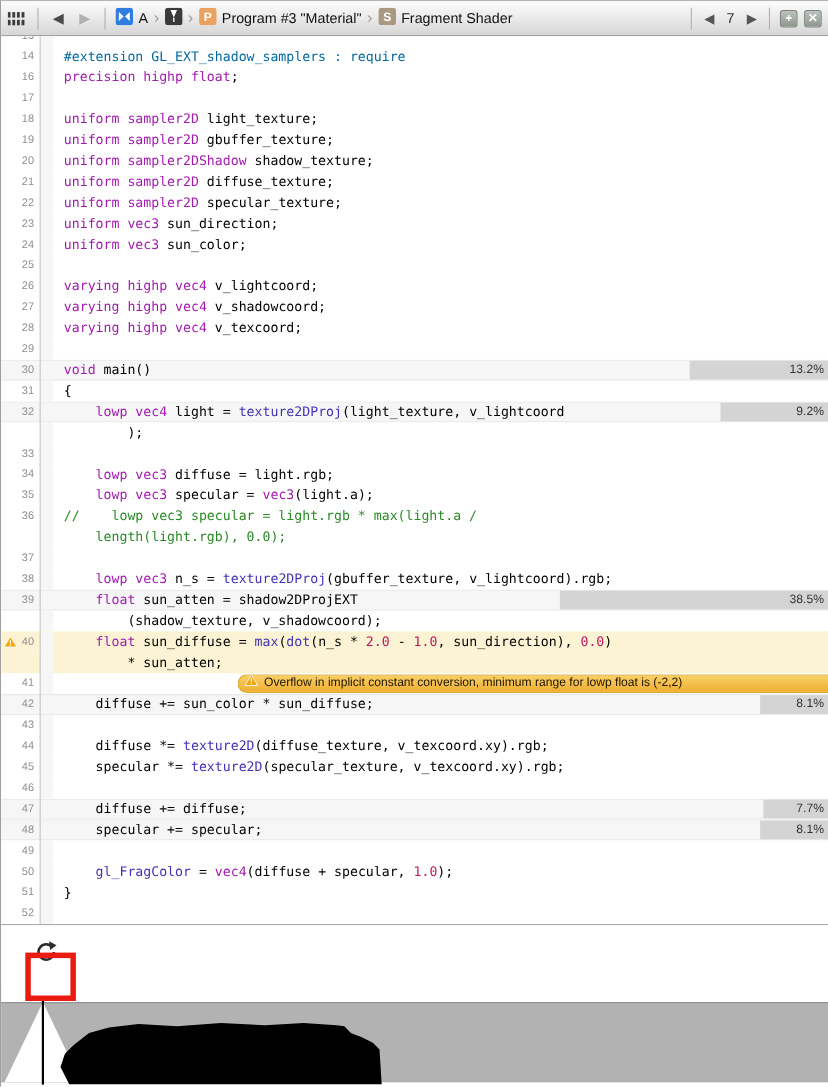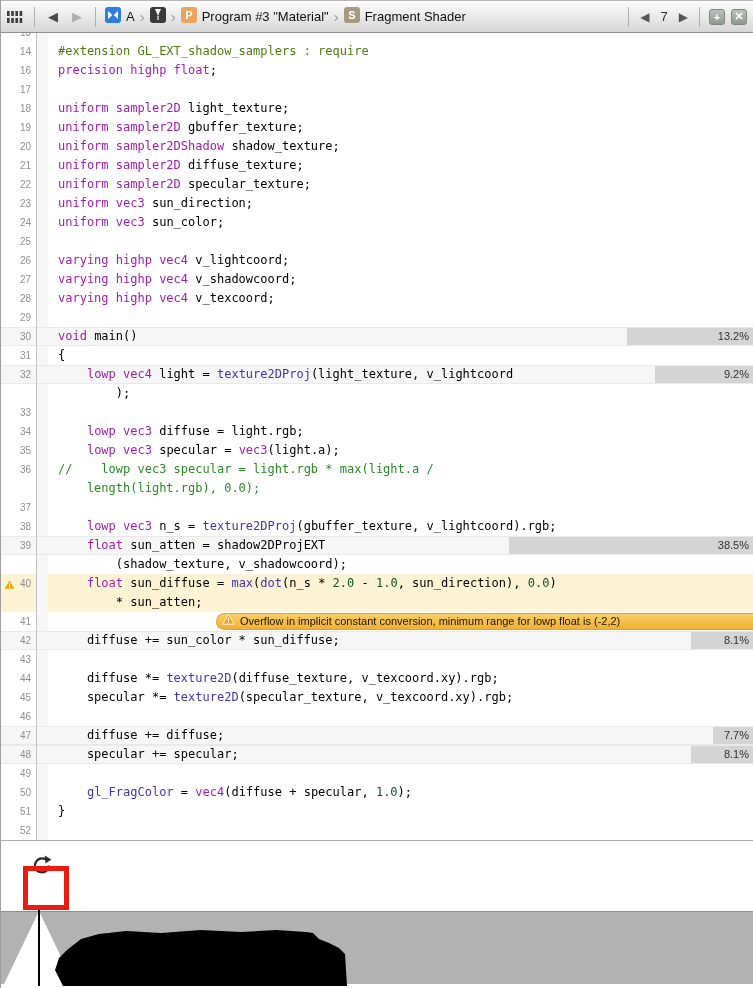--- a/index.html
+++ b/index.html
@@ -30,22 +30,22 @@
   .row.clip{height:9px;overflow:hidden;}
   .row.clip .ln{margin-top:-10px;display:block;text-align:right;}
   .gutter{width:36px;flex:none;text-align:right;padding-right:5px;box-sizing:border-box;
           color:#8f8f8f;font-family:"Liberation Sans",sans-serif;font-size:10px;position:relative;
           border-right:1px solid #c3c3c3;}
   .ribbon{width:11px;flex:none;background:#f6f6f6;}
   .code{flex:1;position:relative;white-space:pre;padding-left:10px;color:#000;min-width:0;}
   .warn-row{background:#fbf3d3;}
   .measured{background:#f6f6f6;box-shadow:inset 0 1px 0 #e9e9e9, inset 0 -1px 0 #e9e9e9;}
   .measured .ribbon{background:transparent;}
-  .tk-pl{color:#000;} .tk-kw{color:#a21caf;} .tk-pp{color:#4d7c0f;}
-  .tk-cm{color:#2b8a28;} .tk-fn{color:#4333b6;} .tk-num{color:#14532d;}
+  .tk-pl{color:#000;} .tk-kw{color:#a21caf;} .tk-pp{color:#0369a1;}
+  .tk-cm{color:#2b8a28;} .tk-fn{color:#4333b6;} .tk-num{color:#be185d;}
   .badge{position:absolute;right:0;top:1px;bottom:1px;background:#d4d4d4;
          font-family:"Liberation Sans",sans-serif;font-size:11px;color:#333;
          display:flex;align-items:center;justify-content:flex-end;padding-right:4px;box-sizing:border-box;}
   .gutter-warn{position:absolute;left:2px;top:3px;}
   .banner{margin-left:158px;margin-top:1px;height:17px;display:flex;align-items:center;gap:5px;
           background:linear-gradient(#f8d068,#efae33);border:1px solid #dda529;border-right:none;
           border-radius:9px 0 0 9px;box-sizing:border-box;padding-left:5px;
           font-family:"Liberation Sans",sans-serif;font-size:11px;color:#201600;white-space:nowrap;overflow:hidden;}
 
   
@@ -322,21 +322,21 @@
           <div class="code"><span class="tk-pl">    specular *= </span><span class="tk-fn">texture2D</span><span class="tk-pl">(specular_texture, v_texcoord.xy).rgb;</span></div>
         </div>
         <div class="row">
           <div class="gutter"><span class="ln">46</span></div>
           <div class="ribbon"></div>
           <div class="code"></div>
         </div>
         <div class="row measured">
           <div class="gutter"><span class="ln">47</span></div>
           <div class="ribbon"></div>
-          <div class="code"><span class="tk-pl">    diffuse += diffuse;</span><div class="badge" style="width: 40px;">7.7%</div></div>
+          <div class="code"><span class="tk-pl">    diffuse += diffuse;</span><div class="badge" style="width: 59px;">7.7%</div></div>
         </div>
         <div class="row measured">
           <div class="gutter"><span class="ln">48</span></div>
           <div class="ribbon"></div>
           <div class="code"><span class="tk-pl">    specular += specular;</span><div class="badge" style="width: 62px;">8.1%</div></div>
         </div>
         <div class="row">
           <div class="gutter"><span class="ln">49</span></div>
           <div class="ribbon"></div>
           <div class="code"></div>

